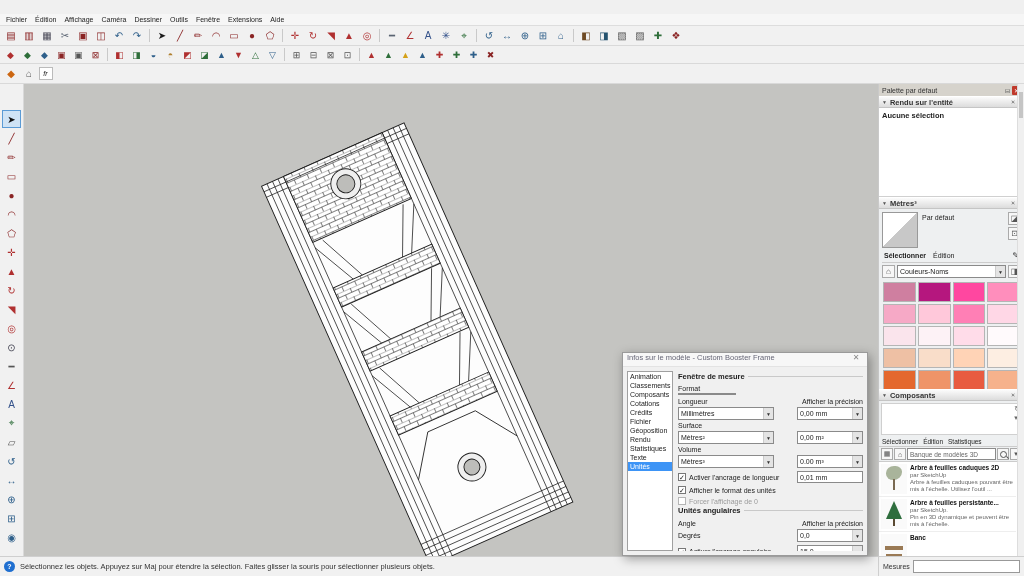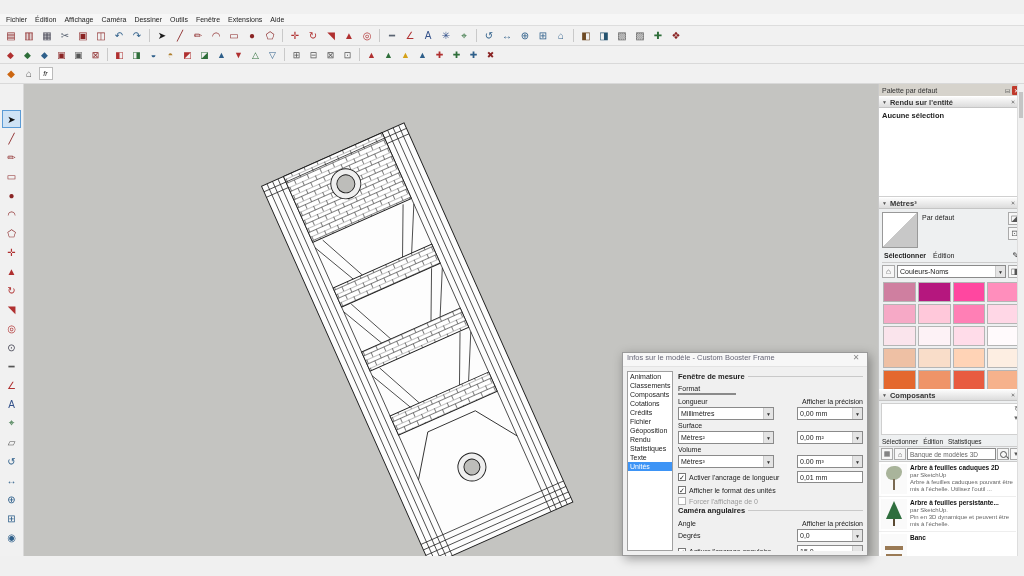--- a/index.html
+++ b/index.html
@@ -494,21 +494,21 @@
         <div class="cbrow">
           <span class="cb checked"></span>
           <span>Afficher le format des unités</span>
         </div>
         <div class="cbrow dim">
           <span class="cb disabled"></span>
           <span>Forcer l'affichage de 0</span>
         </div>
 
         <div class="dlg-sec">
-            <b>Caméra angulaires</b>
+            <b>Unités angulaires</b>
             <span class="line"></span>
           </div>
         <div class="row">
           <span class="fld-label">Angle</span>
           <span class="fld-label">Afficher la précision</span>
         </div>
         <div class="row">
           <span>Degrés</span>
           <div class="combo w-prec">
               <span>0,0</span>
@@ -521,14 +521,22 @@
           <span class="spacer"></span>
           <div class="combo w-prec">
               <span>15,0</span>
               <span class="caret">▼</span>
             </div>
         </div>
       </div>
     </div>
   </div>
 
+  <div class="statusbar">
+    <span class="status-help">?</span>
+    <span class="status-msg">Sélectionnez les objets. Appuyez sur Maj pour étendre la sélection. Faites glisser la souris pour sélectionner plusieurs objets.</span>
+    <span class="measures">
+      <span>Mesures</span>
+      <input class="measures-input" value="" style="">
+    </span>
+  </div>
 
 </div>
 
 </body></html>

